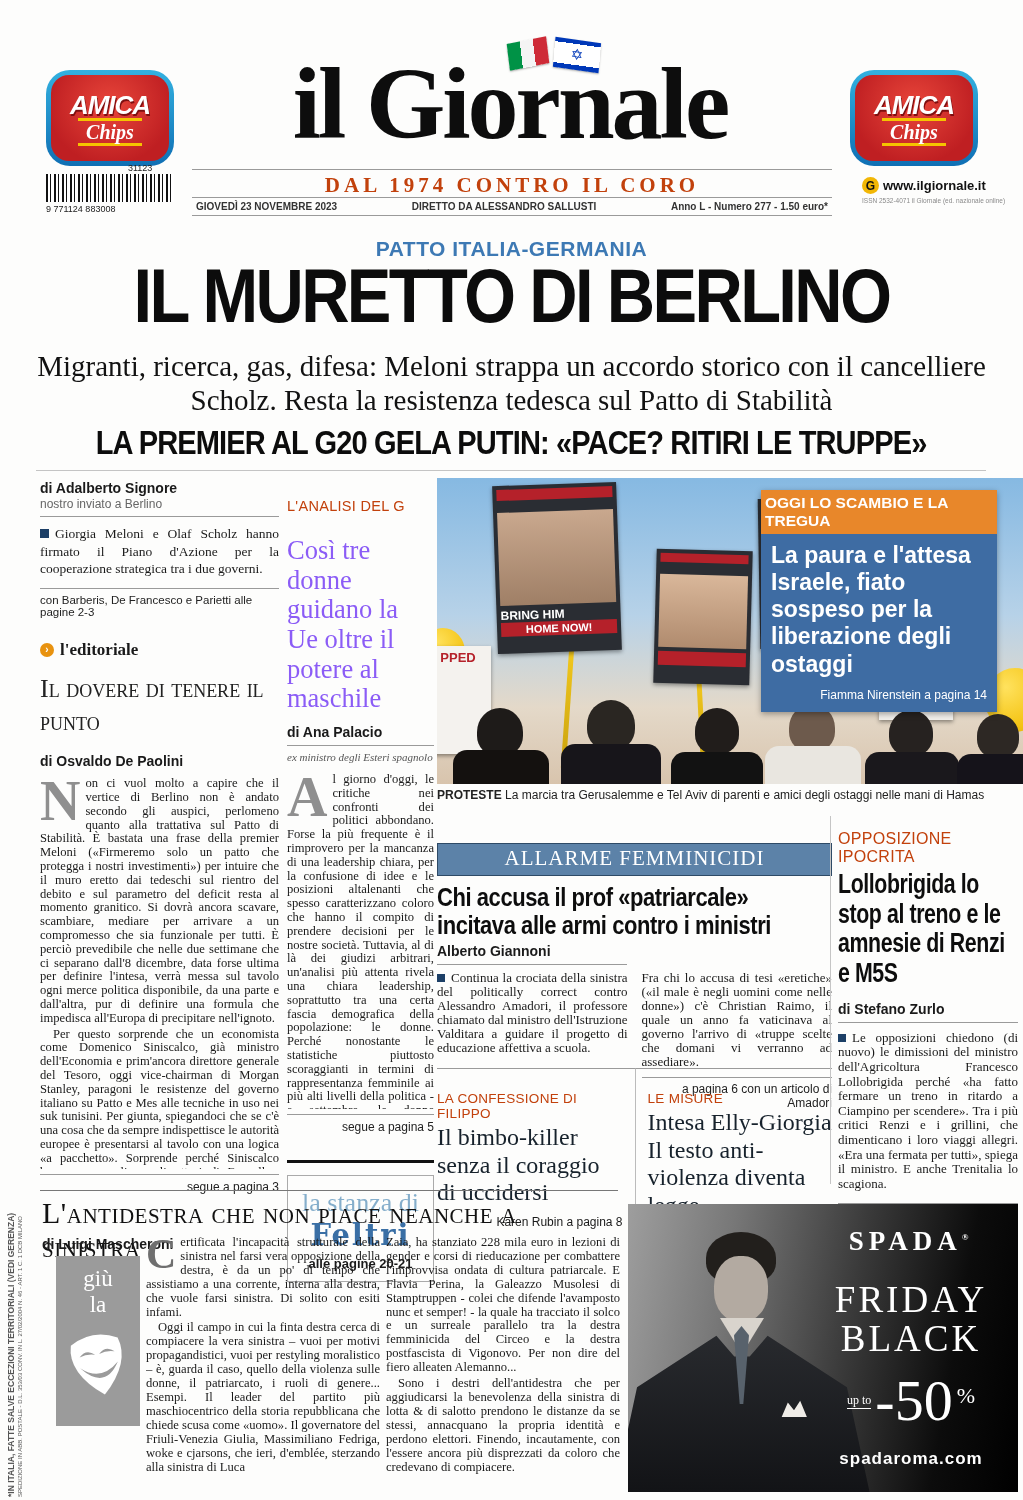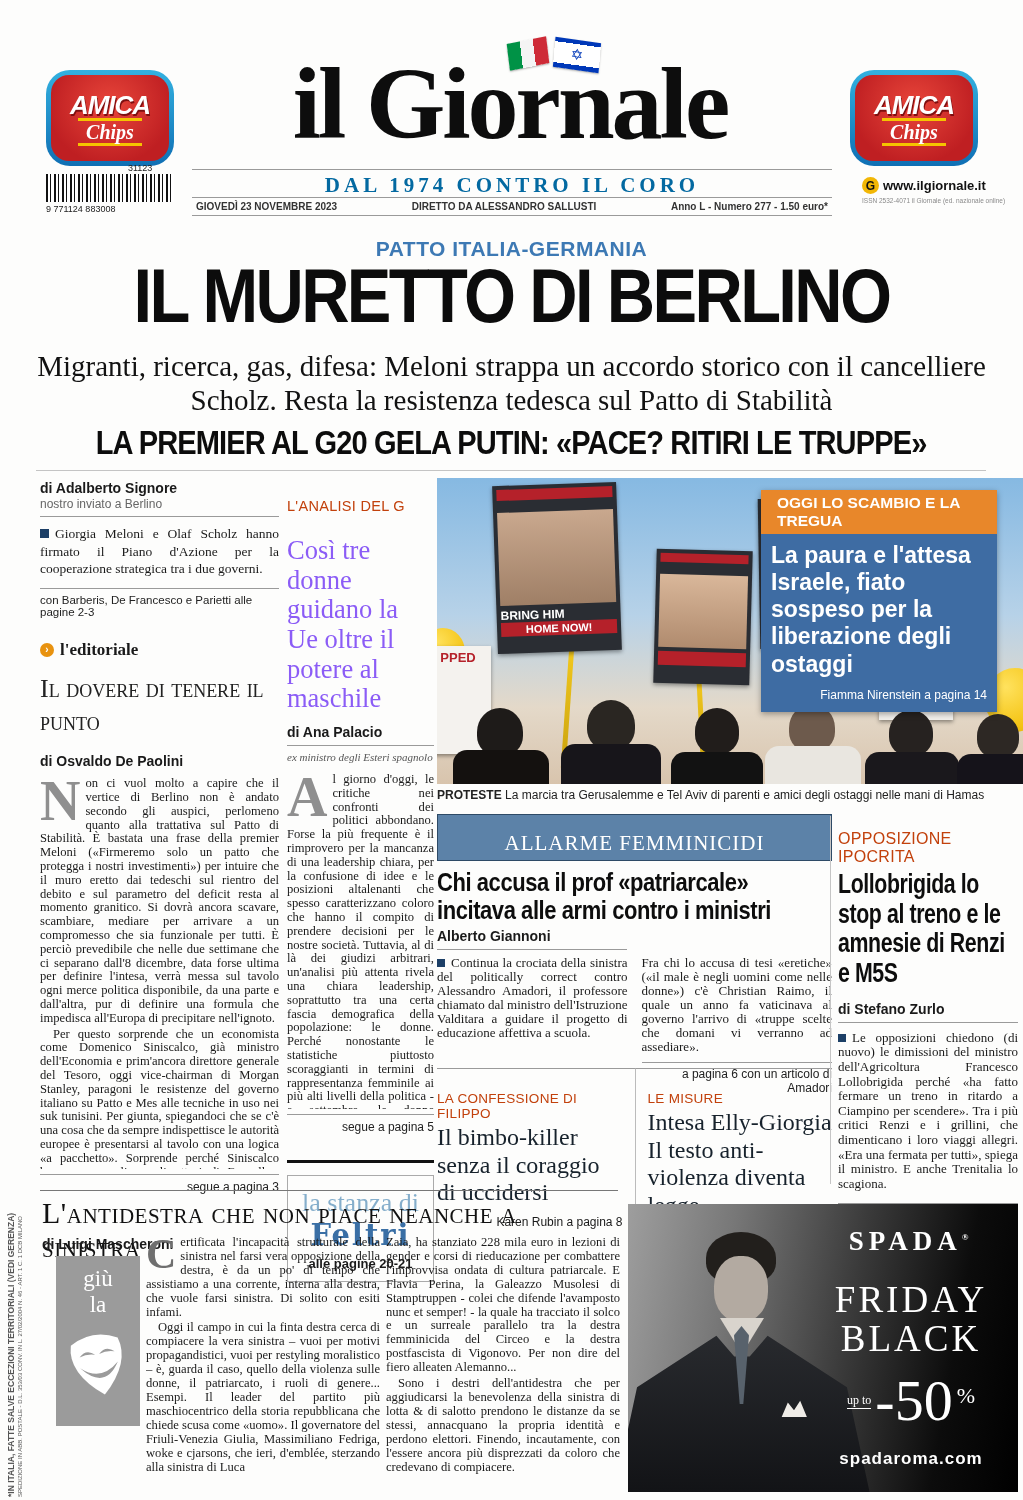--- a/index.html
+++ b/index.html
@@ -15,21 +15,21 @@
   .amica-c{color:#fff;font-style:italic;font-weight:700;font-size:20px;margin-top:-3px;border-top:3px solid #f5c400;border-bottom:3px solid #f5c400;padding:0 8px;line-height:1.1;}
   .barcode{position:absolute;left:46px;top:174px;width:128px;height:28px;
            background:repeating-linear-gradient(90deg,#111 0 2px,#fff 2px 4px,#111 4px 5px,#fff 5px 8px);}
   .bc-num{position:absolute;font-family:"Liberation Sans",sans-serif;font-size:9px;color:#222;}
   .masthead{position:absolute;left:178px;top:52px;width:664px;text-align:center;}
   .masthead h1{margin:0;font-size:102px;line-height:1.02;font-weight:700;letter-spacing:-3px;color:#0d0d0d;}
   .flags{position:absolute;left:508px;top:40px;display:flex;gap:6px;z-index:3;}
   .flag-it{width:40px;height:27px;background:linear-gradient(90deg,#009246 0 33%,#f4f4f4 33% 66%,#ce2b37 66%);transform:rotate(-7deg) skewY(-4deg);box-shadow:0 1px 2px rgba(0,0,0,.3);}
   .flag-il{width:46px;height:30px;background:linear-gradient(180deg,#0038b8 0 14%,#fff 14% 84%,#0038b8 84%);transform:rotate(5deg) skewY(3deg);
            display:flex;align-items:center;justify-content:center;color:#0038b8;font-size:15px;box-shadow:0 1px 2px rgba(0,0,0,.3);}
-  .tagline{position:absolute;left:192px;top:173px;width:640px;text-align:center;font-size:21px;letter-spacing:4px;color:#0369a1;font-weight:700;}
+  .tagline{position:absolute;left:192px;top:173px;width:640px;text-align:center;font-size:21px;letter-spacing:4px;color:#c2410c;font-weight:700;}
   .daterow{position:absolute;left:192px;top:197px;width:640px;border-top:1px solid #9a9a9a;border-bottom:1px solid #9a9a9a;
            display:flex;justify-content:space-between;align-items:center;padding:3px 4px;box-sizing:border-box;
            font-family:"Liberation Sans",sans-serif;font-size:10px;font-weight:700;color:#333;}
   .site{position:absolute;left:862px;top:176px;width:152px;font-family:"Liberation Sans",sans-serif;}
   .gicon{width:17px;height:17px;border-radius:50%;background:#f2b705;color:#111;font-weight:900;font-size:12px;
          display:inline-flex;align-items:center;justify-content:center;vertical-align:middle;margin-right:4px;}
   .siteurl{font-size:13px;font-weight:800;color:#111;vertical-align:middle;}
   .issn{font-size:6.5px;color:#8a8a8a;margin-top:3px;}
   
   .kicker-main{position:absolute;left:0;top:237px;width:100%;text-align:center;font-family:"Liberation Sans",sans-serif;
@@ -73,28 +73,28 @@
   .balloon{position:absolute;border-radius:50%;background:radial-gradient(circle at 35% 30%,#ffe25e,#f4c312 70%,#d9a50a);}
   .placard{position:absolute;background:#2a2d33;box-shadow:0 2px 4px rgba(0,0,0,.4);padding:4px;box-sizing:border-box;}
   .pl-face{background:linear-gradient(#c9a88e,#9f7f66);height:58%;margin-top:12px;}
   .pl-red{background:#b5212a;color:#fff;font-family:"Liberation Sans",sans-serif;font-weight:800;font-size:11px;text-align:center;padding:1px 0;}
   .pl-txt{color:#fff;font-family:"Liberation Sans",sans-serif;font-weight:800;font-size:12px;line-height:1.1;}
   .stick{position:absolute;width:5px;background:linear-gradient(#f2c81e,#caa20c);}
   .crowd{position:absolute;left:0;bottom:0;width:100%;height:96px;}
   .head{position:absolute;border-radius:50% 50% 42% 42%;}
   .torso{position:absolute;border-radius:14px 14px 0 0;}
   .overlaybox{position:absolute;right:26px;top:12px;width:236px;z-index:5;box-shadow:0 2px 6px rgba(0,0,0,.35);}
-  .ob-kicker{background:#e8872a;color:#fff;font-family:"Liberation Sans",sans-serif;font-weight:800;font-size:15.5px;padding:4px 16px;}
+  .ob-kicker{background:#e8872a;color:#fff;font-family:"Liberation Sans",sans-serif;font-weight:800;font-size:15.5px;padding:4px 4px;}
   .ob-body{background:#3e6ca3;color:#fff;padding:8px 10px 10px;}
   .ob-head{font-family:"Liberation Sans",sans-serif;font-weight:800;font-size:23px;line-height:1.18;}
   .ob-by{font-family:"Liberation Sans",sans-serif;font-size:12px;text-align:right;margin-top:10px;}
   .caption{position:absolute;left:437px;top:788px;width:586px;font-family:"Liberation Sans",sans-serif;font-size:12px;color:#222;}
   
   .fem{position:absolute;left:437px;top:814px;width:395px;}
-  .banner{background:#5c82a8;color:#fff;text-align:center;font-variant:small-caps;font-size:21px;letter-spacing:1px;padding:16px 0 4px;border:1px solid #2e4a66;}
+  .banner{background:#5c82a8;color:#fff;text-align:center;font-variant:small-caps;font-size:21px;letter-spacing:1px;padding:2px 0 4px;border:1px solid #2e4a66;margin-top:29px;}
   .fem-head{font-family:"Liberation Sans",sans-serif;font-weight:800;font-size:26px;line-height:1.08;margin-top:7px;color:#0d0d0d;}
   .fem-head span{display:inline-block;width:118%;transform:scaleX(.845);transform-origin:left;letter-spacing:-.5px;}
   .fem-cols{display:flex;gap:14px;margin-top:6px;}
   .fem-col{width:50%;font-size:13px;line-height:1.12;text-align:justify;}
   .fem-col p{margin:0;line-height:14px;}
   .subblocks{position:absolute;left:437px;top:1068px;width:395px;display:flex;}
   .subblock{width:50%;border-top:1px solid #9a9a9a;padding-top:6px;box-sizing:border-box;}
   .subblock+.subblock{border-left:1px solid #bbb;padding-left:12px;}
   .subblock:first-child{padding-right:12px;}
   .sb-head{font-size:24px;line-height:1.15;color:#17222c;margin-top:3px;}

